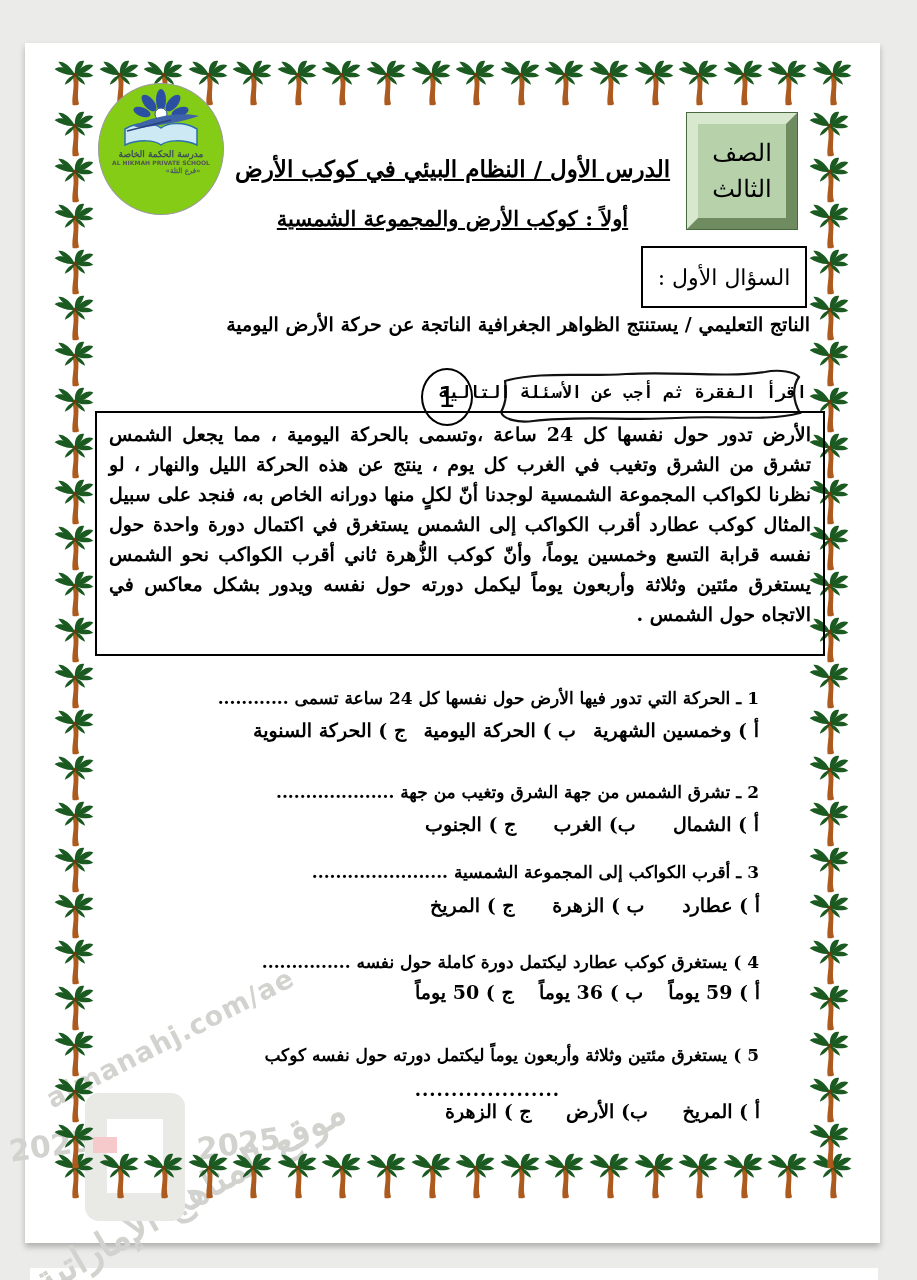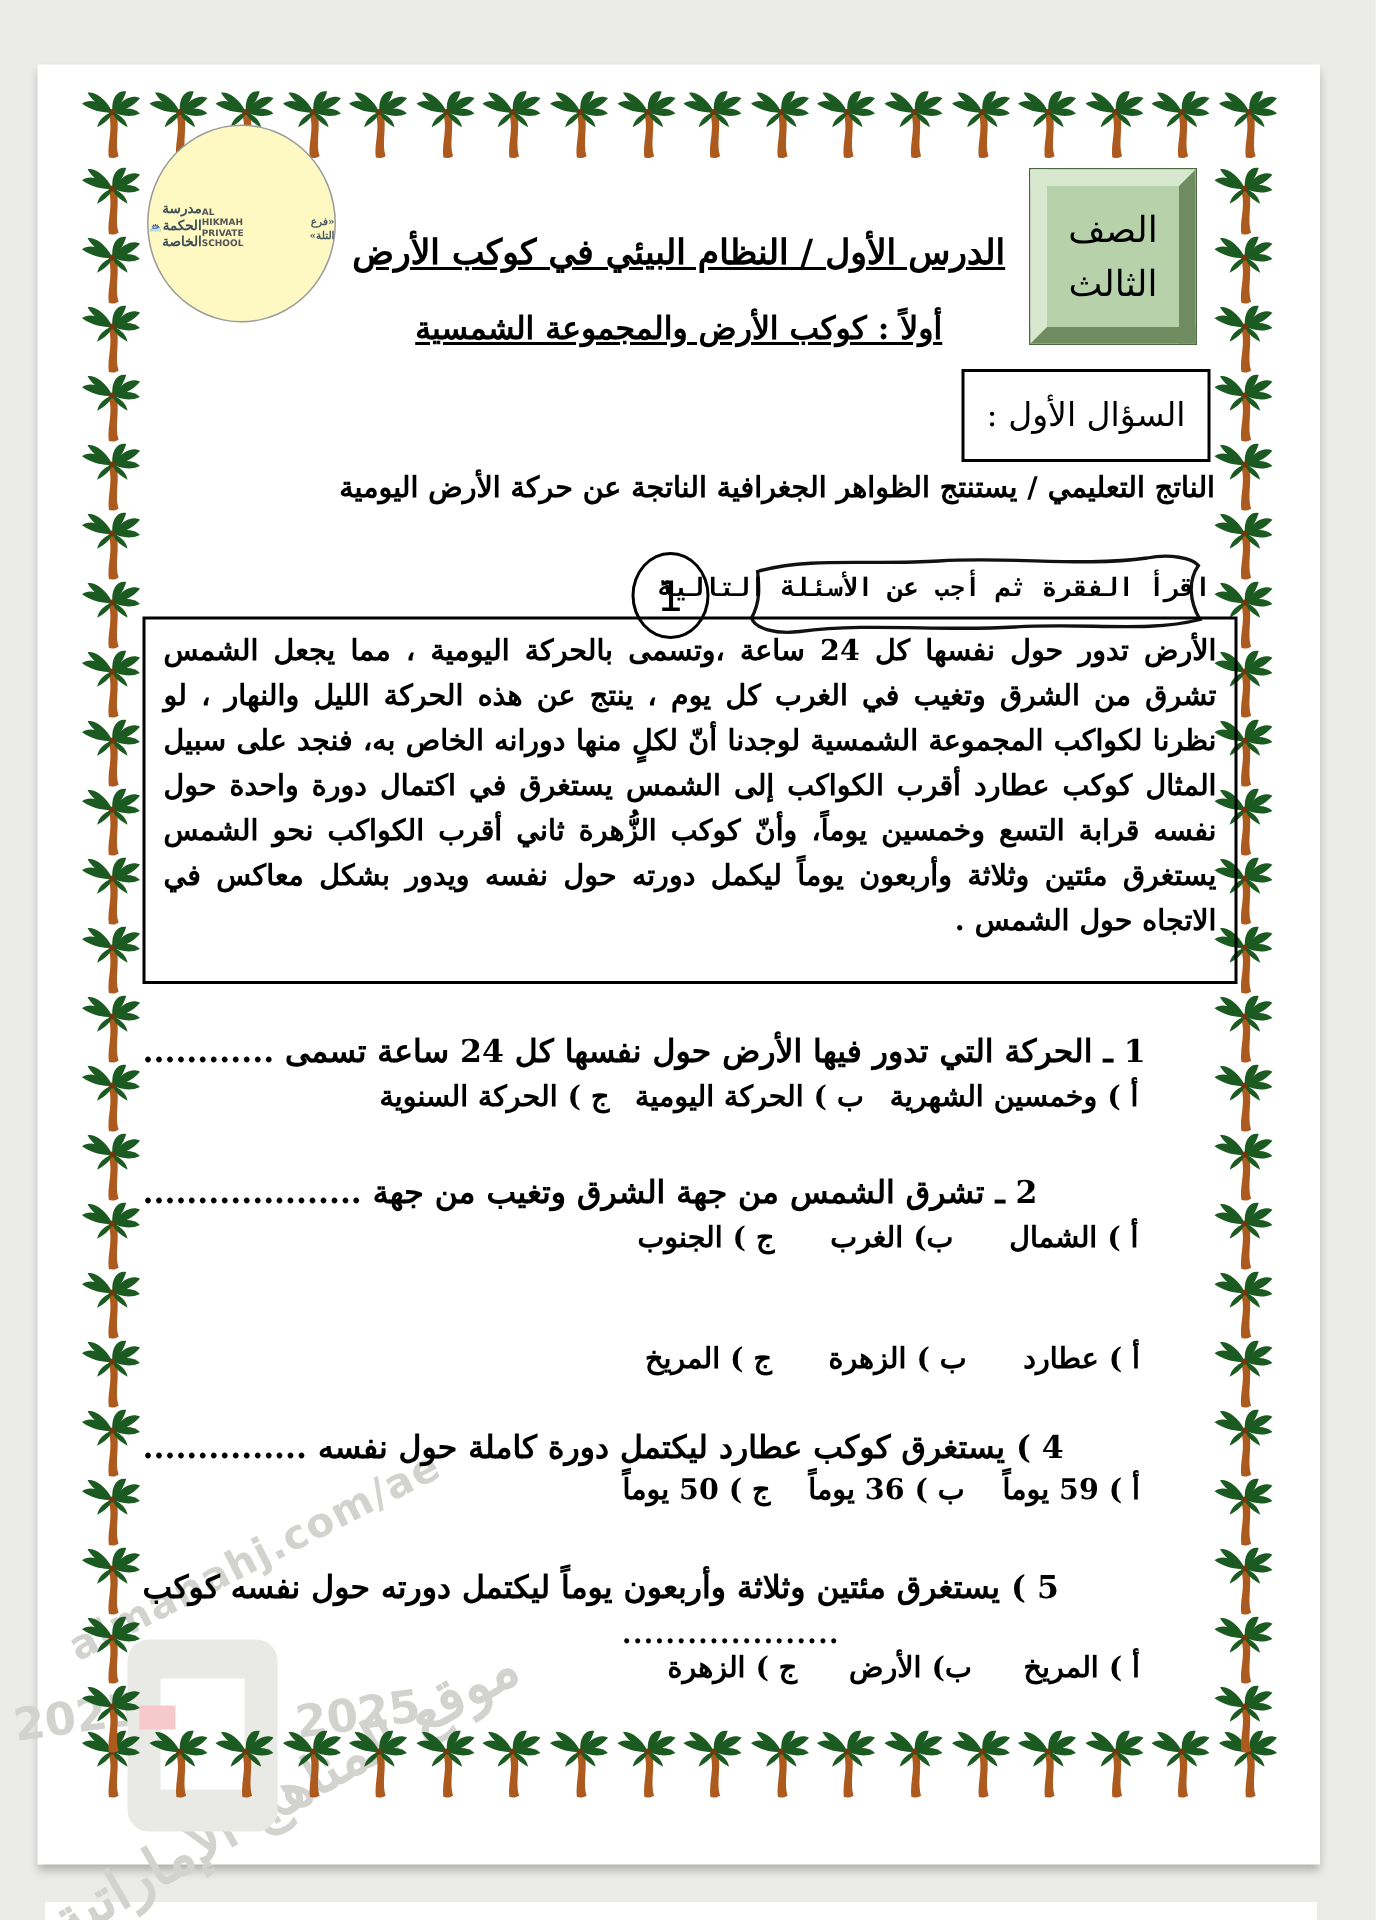--- a/index.html
+++ b/index.html
@@ -19,21 +19,21 @@
   .palms-right{left:783px}
   .palm{width:42px;height:46px;display:block;flex:0 0 auto}
   .palm svg{width:100%;height:100%;display:block}
 
   .abs{position:absolute;z-index:3;}
   .rtl{direction:rtl;unicode-bidi:embed;}
   .nw{white-space:nowrap;}
 
   
   .logo{left:73px;top:40px;width:126px;height:132px;border:1.5px solid #9a9a9a;border-radius:50%;
-    background:#fef9c3;display:flex;flex-direction:row;align-items:center;padding-top:5px;box-sizing:border-box;}
+    background:#84cc16;display:flex;flex-direction:column;align-items:center;padding-top:5px;box-sizing:border-box;}
   .logo-ar{font-size:9px;font-weight:bold;color:#3d4f57;margin-top:-2px}
   .logo-en{font-size:6px;font-weight:bold;color:#555;font-family:"DejaVu Sans","Liberation Sans",sans-serif;}
   .logo-br{font-size:7px;font-weight:bold;color:#4a5a62;margin-left:44px;}
 
   
   .grade-badge{left:661px;top:69px;width:112px;height:118px;background:#8fae81;
     border:1px solid #49683f;box-sizing:border-box;}
   .grade-inner{width:100%;height:100%;box-sizing:border-box;border:11px solid;
     border-color:#d8e8cf #6e8c60 #6e8c60 #d8e8cf;background:#b7d1ab;
     display:flex;flex-direction:column;align-items:center;justify-content:center;
@@ -56,22 +56,22 @@
   .circle1{left:396px;top:325px;width:48px;height:54px;border:2px solid #000;border-radius:50%;
     display:flex;align-items:center;justify-content:center;font-size:28px;background:#fff;
     font-family:"DejaVu Sans","Liberation Sans",sans-serif;}
   .banner{left:470px;top:322px;width:312px;height:60px;}
   .banner svg{position:absolute;left:0;top:0;width:100%;height:100%;}
   .banner .txt{position:absolute;left:0;top:17px;width:100%;text-align:center;font-size:17px;font-weight:bold;font-family:Liberation Mono, monospace;}
 
   .passage{left:70px;top:368px;width:730px;height:245px;border:2.5px solid #000;box-sizing:border-box;
     padding:6px 12px;font-size:19px;font-weight:600;line-height:30px;text-align:justify;}
 
-  .q-stem{left:70px;width:702px;padding-right:28px;box-sizing:border-box;text-align:left;
-    font-size:21px;font-weight:bold;}
+  .q-stem{left:60px;width:702px;padding-right:28px;box-sizing:border-box;text-align:right;
+    font-size:17px;font-weight:bold;}
   .q-opts{display:flex;justify-content:space-between;font-size:19px;font-weight:bold;}
   .q-dots{font-size:18px;font-weight:bold;letter-spacing:1px;}
 
   
   .wm{position:absolute;z-index:1;color:#d2d2ce;font-weight:bold;pointer-events:none;}
   .wm-site{left:30px;top:1040px;font-size:27px;letter-spacing:1px;transform:rotate(-27deg);
     transform-origin:0 100%;font-family:"DejaVu Sans","Liberation Sans",sans-serif;}
   .wm-year-left{left:-16px;top:1085px;font-size:30px;transform:rotate(-8deg);
     font-family:"DejaVu Sans","Liberation Sans",sans-serif;}
   .wm-year-right{left:172px;top:1083px;font-size:30px;transform:rotate(-8deg);
@@ -1385,20 +1385,21 @@
     <span class="nw">ج )  الحركة السنوية</span>
   </div>
 
   <div class="abs q-stem rtl nw" style="top:739px">2 ـ تشرق الشمس من جهة الشرق وتغيب من جهة ....................</div>
   <div class="abs q-opts rtl" style="top:770px;left:400px;width:334px">
     <span class="nw">أ ) الشمال</span>
     <span class="nw">ب) الغرب</span>
     <span class="nw">ج ) الجنوب</span>
   </div>
 
+  <div class="abs q-stem rtl nw" style="top:819px">3 ـ أقرب الكواكب إلى المجموعة الشمسية .......................</div>
   <div class="abs q-opts rtl" style="top:851px;left:405px;width:330px">
     <span class="nw">أ ) عطارد</span>
     <span class="nw">ب ) الزهرة</span>
     <span class="nw">ج ) المريخ</span>
   </div>
 
   <div class="abs q-stem rtl nw" style="top:909px">4 ) يستغرق كوكب عطارد ليكتمل دورة كاملة حول نفسه ...............</div>
   <div class="abs q-opts rtl" style="top:938px;left:390px;width:345px">
     <span class="nw">أ ) 59 يوماً</span>
     <span class="nw">ب )  36 يوماً</span>

